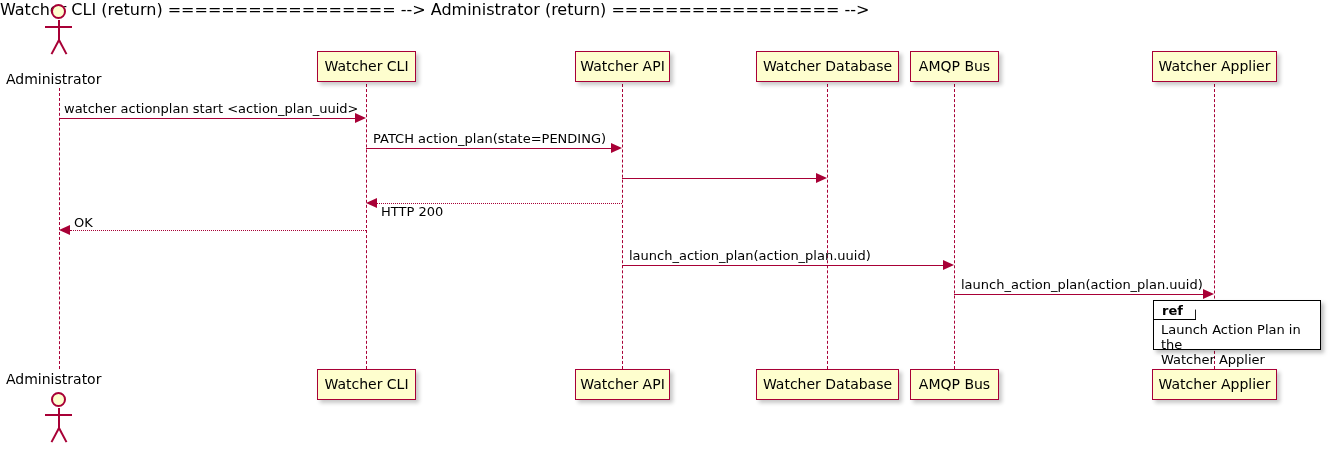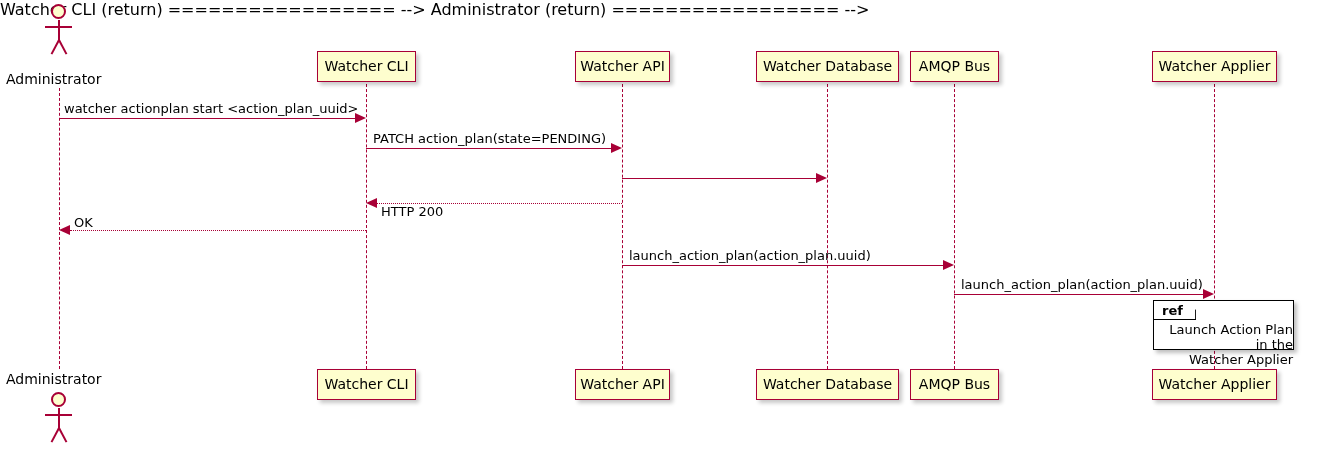--- a/index.html
+++ b/index.html
@@ -231,19 +231,19 @@
   <div class="msg-label" style="left:629px; top:248px;">launch_action_plan(action_plan.uuid)</div>
   <div class="msg-line" style="left:622px; top:265px; width:321px;"></div>
   <div class="arrow-head right" style="left:943px; top:260px;"></div>
 
   
   <div class="msg-label" style="left:961px; top:277px;">launch_action_plan(action_plan.uuid)</div>
   <div class="msg-line" style="left:954px; top:294px; width:249px;"></div>
   <div class="arrow-head right" style="left:1203px; top:289px;"></div>
 
   
-  <div class="ref-box" style="left:1153px; top:300px; width:141px; height:50px;text-align:right;">
+  <div class="ref-box" style="left:1153px; top:300px; width:168px; height:50px;">
     <div class="ref-tab">ref</div>
     <div class="ref-text">Launch Action Plan in the
 Watcher Applier</div>
   </div>
 
 </div>
 
 </body></html>

